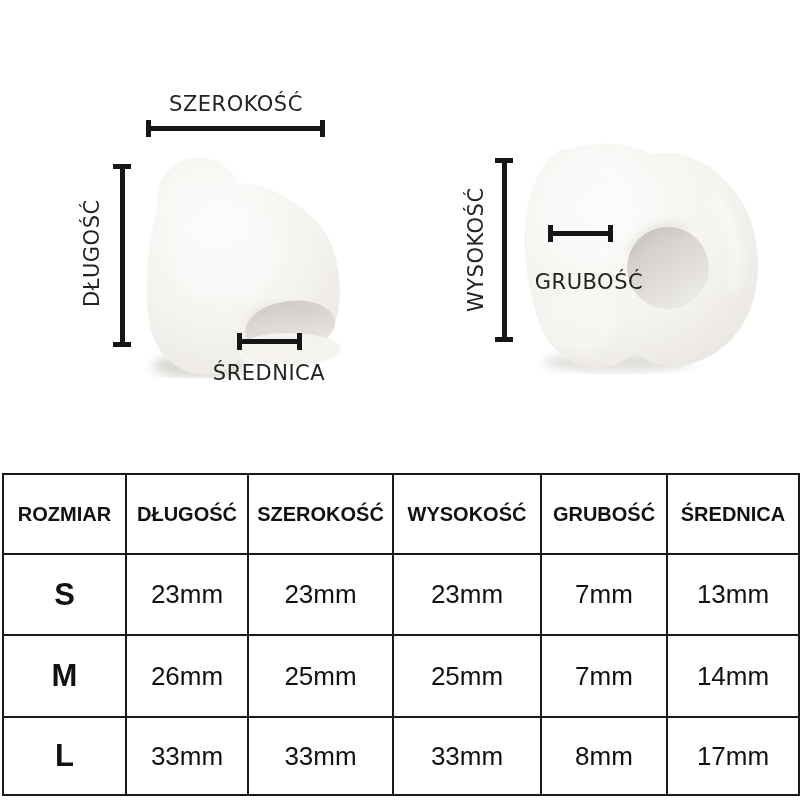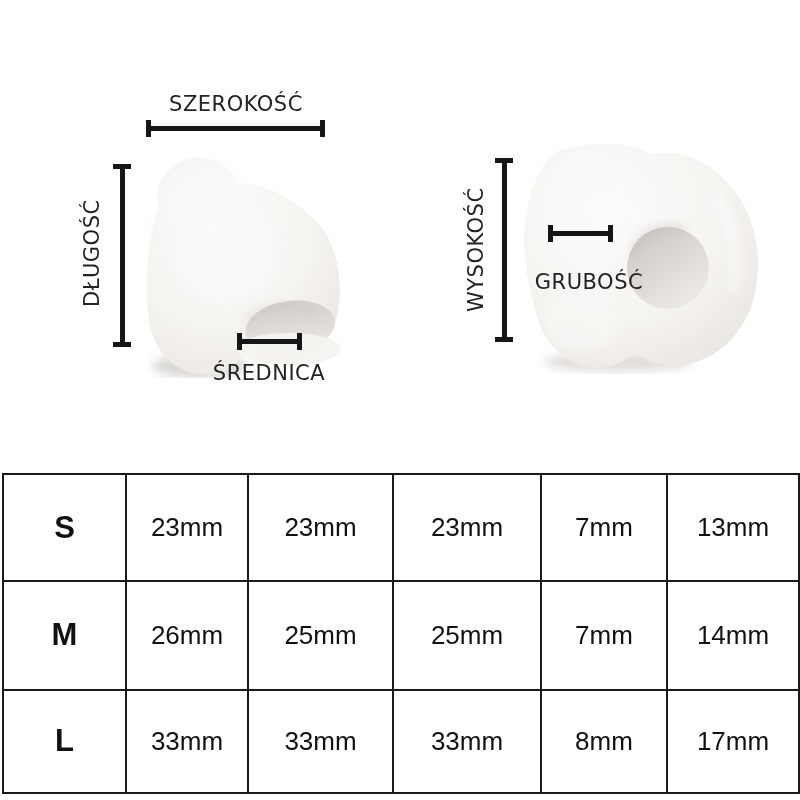--- a/index.html
+++ b/index.html
@@ -150,20 +150,28 @@
   <table class="sizes">
     <colgroup>
       <col style="width:123px">
         <col style="width:122px">
         <col style="width:145px">
       <col style="width:148px">
         <col style="width:126px">
         <col style="width:132px">
     </colgroup>
     <tbody>
+        <tr class="hdr">
+      <th>ROZMIAR</th>
+      <th>DŁUGOŚĆ</th>
+      <th>SZEROKOŚĆ</th>
+      <th>WYSOKOŚĆ</th>
+      <th>GRUBOŚĆ</th>
+      <th>ŚREDNICA</th>
+    </tr>
     <tr class="r0">
       <td class="size-cell">S</td>
       <td class="value-cell">23mm</td>
       <td class="value-cell">23mm</td>
       <td class="value-cell">23mm</td>
       <td class="value-cell">7mm</td>
       <td class="value-cell">13mm</td>
     </tr>
     <tr class="r1">
       <td class="size-cell">M</td>

